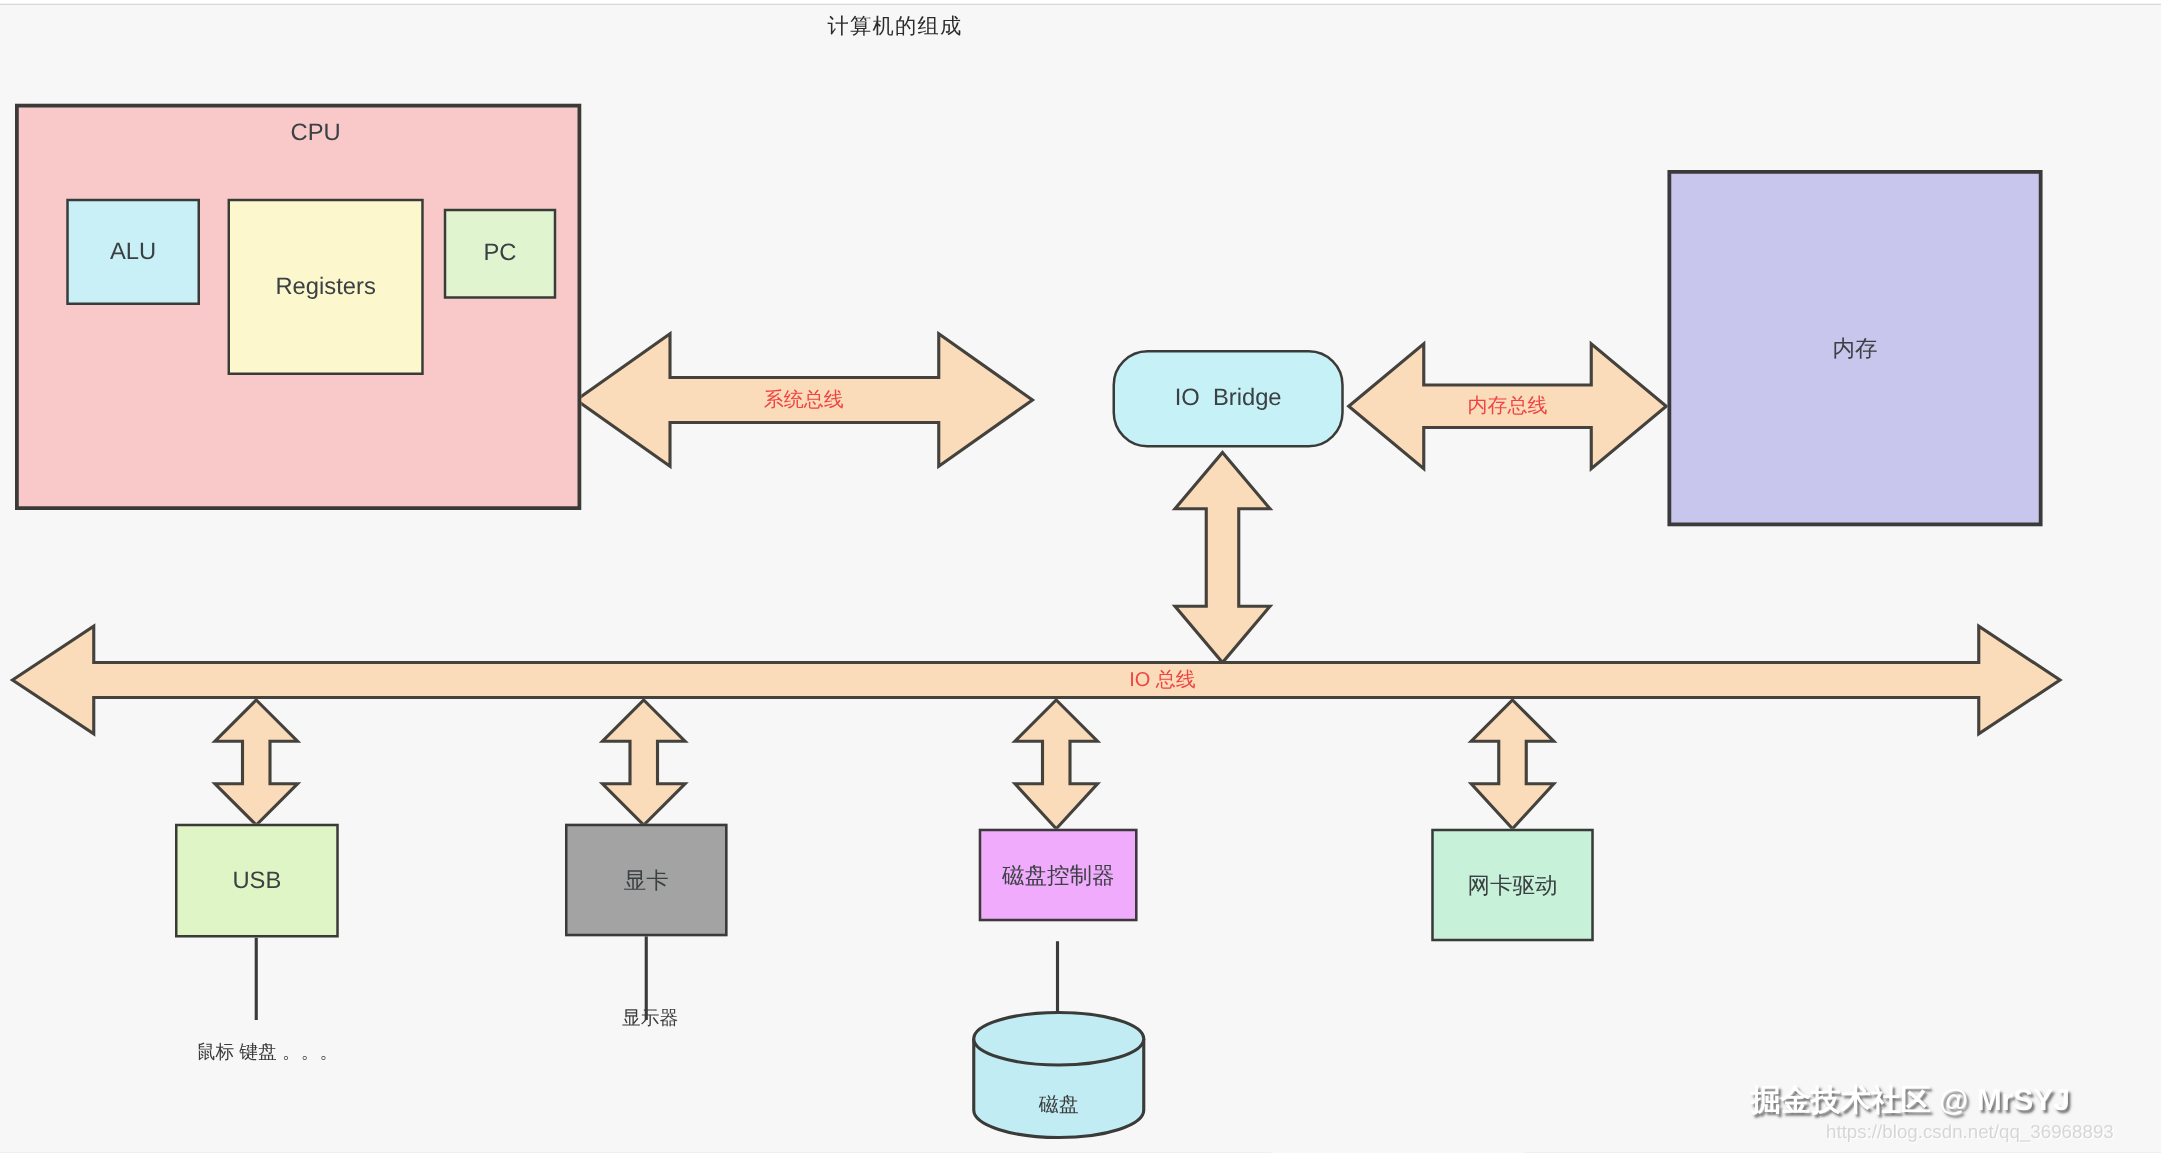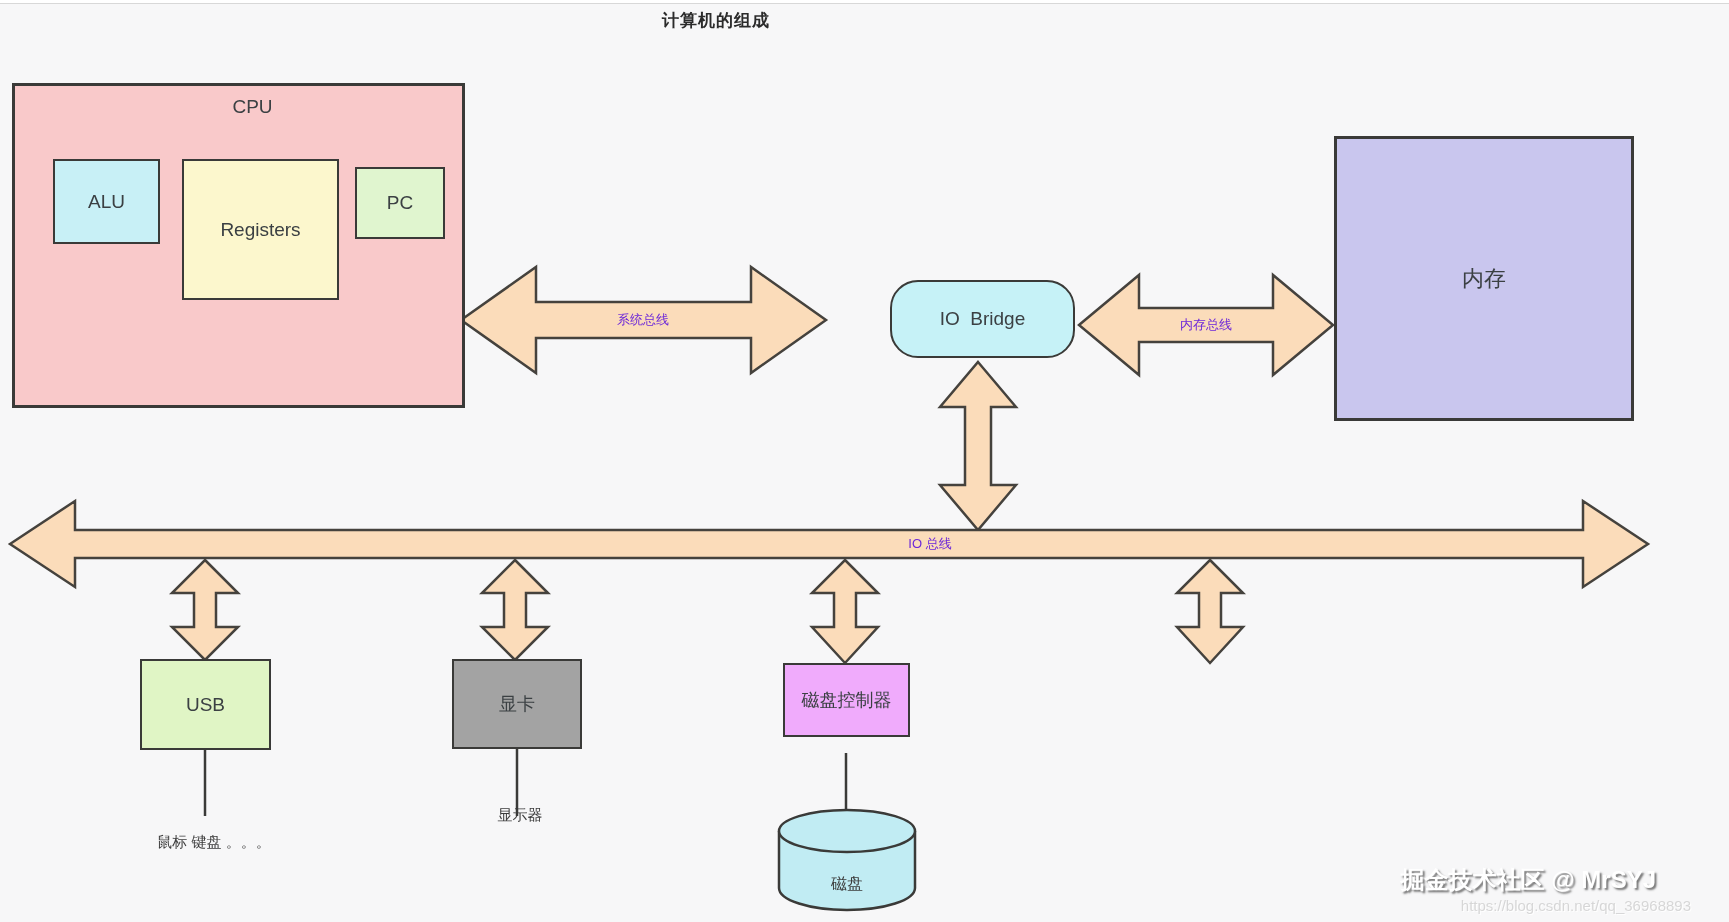--- a/index.html
+++ b/index.html
@@ -5,42 +5,42 @@
   html,body{margin:0;padding:0;background:#e9e9e9;}
   .stage{
     position:relative;width:1729px;height:922px;overflow:hidden;
     background:#f7f7f8;
     font-family:"Liberation Sans","DejaVu Sans",sans-serif;
     color:#3b3b3b;
   }
   .topstrip{position:absolute;left:0;top:0;width:100%;height:3px;background:#ffffff;border-bottom:1px solid #d8d8d8;}
   .title{
     position:absolute;left:566px;top:9px;width:300px;text-align:center;
-    font-size:17px;font-weight:bold;color:#2b2b2b;letter-spacing:1px;
+    font-size:17px;font-weight:normal;color:#2b2b2b;letter-spacing:1px;
   }
   .box{
     position:absolute;box-sizing:border-box;border:2.5px solid #3a3a38;
     display:flex;align-items:center;justify-content:center;
     font-size:19px;color:#3b4043;
   }
   .cpu{left:12px;top:83px;width:453px;height:325px;background:#f9c9ca;align-items:flex-start;border-width:3px;}
   .cpu-label{margin-top:10px;font-size:19px;color:#3b4043;margin-left:28px;}
   .alu{left:53px;top:159px;width:107px;height:85px;background:#c8f0f6;}
   .registers{left:182px;top:159px;width:157px;height:141px;background:#fcf7cd;}
   .pc{left:355px;top:167px;width:90px;height:72px;background:#e0f5cf;}
   .cache{left:175px;top:312px;width:163px;height:71px;background:#ccf1ce;}
   .iobridge{left:890px;top:280px;width:185px;height:78px;background:#c6f2f7;white-space:pre;border-radius:28px;}
-  .memory{left:1334px;top:136px;width:300px;height:285px;background:#c9c6ee;font-size:22px;border-width:3px;}
+  .memory{left:1334px;top:136px;width:300px;height:285px;background:#c9c6ee;font-size:18px;border-width:3px;}
   .usb{left:140px;top:659px;width:131px;height:91px;background:#e0f5c5;}
   .gpu{left:452px;top:659px;width:130px;height:90px;background:#a3a3a3;font-size:18px;}
   .diskctl{left:783px;top:663px;width:127px;height:74px;background:#f0abfc;font-size:18px;font-family:Liberation Serif, serif;}
   .nic{left:1145px;top:663px;width:130px;height:90px;background:#c8f1da;font-size:18px;}
   .buslabel{
     position:absolute;transform:translate(-50%,-50%);
-    font-size:13px;color:#6d28d9;white-space:nowrap;
+    font-size:16px;color:#ef4444;white-space:nowrap;
   }
   .syslabel{left:643px;top:320px;}
   .memlabel{left:1206px;top:325px;}
   .iolabel{left:930px;top:544px;}
   .plabel{
     position:absolute;transform:translate(-50%,-50%);
     font-size:15px;color:#3b3b3b;white-space:nowrap;
   }
   .mklabel{left:214px;top:842px;}
   .monlabel{left:520px;top:815px;}
@@ -99,20 +99,21 @@
   <div class="box iobridge">IO  Bridge</div>
   <div class="box memory">内存</div>
 
   <div class="buslabel syslabel">系统总线</div>
   <div class="buslabel memlabel">内存总线</div>
   <div class="buslabel iolabel">IO 总线</div>
 
   <div class="box usb">USB</div>
   <div class="box gpu">显卡</div>
   <div class="box diskctl">磁盘控制器</div>
+  <div class="box nic">网卡驱动</div>
 
   <div class="plabel mklabel">鼠标 键盘 。。。</div>
   <div class="plabel monlabel">显示器</div>
   <div class="plabel disklabel">磁盘</div>
 
   <div class="wm">掘金技术社区 @ MrSYJ</div>
   <div class="wmurl">https://blog.csdn.net/qq_36968893</div>
 
 </div>
 

